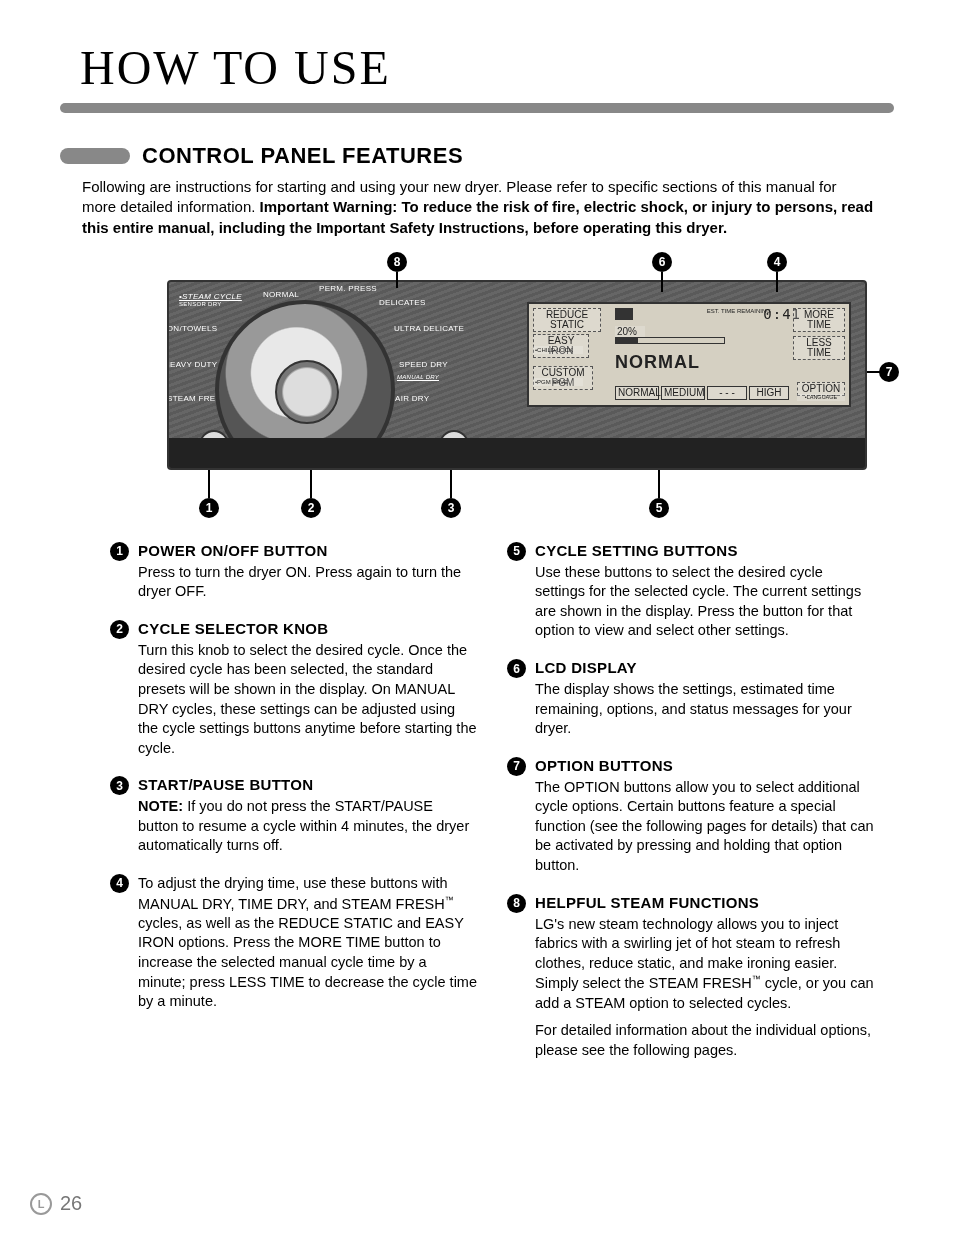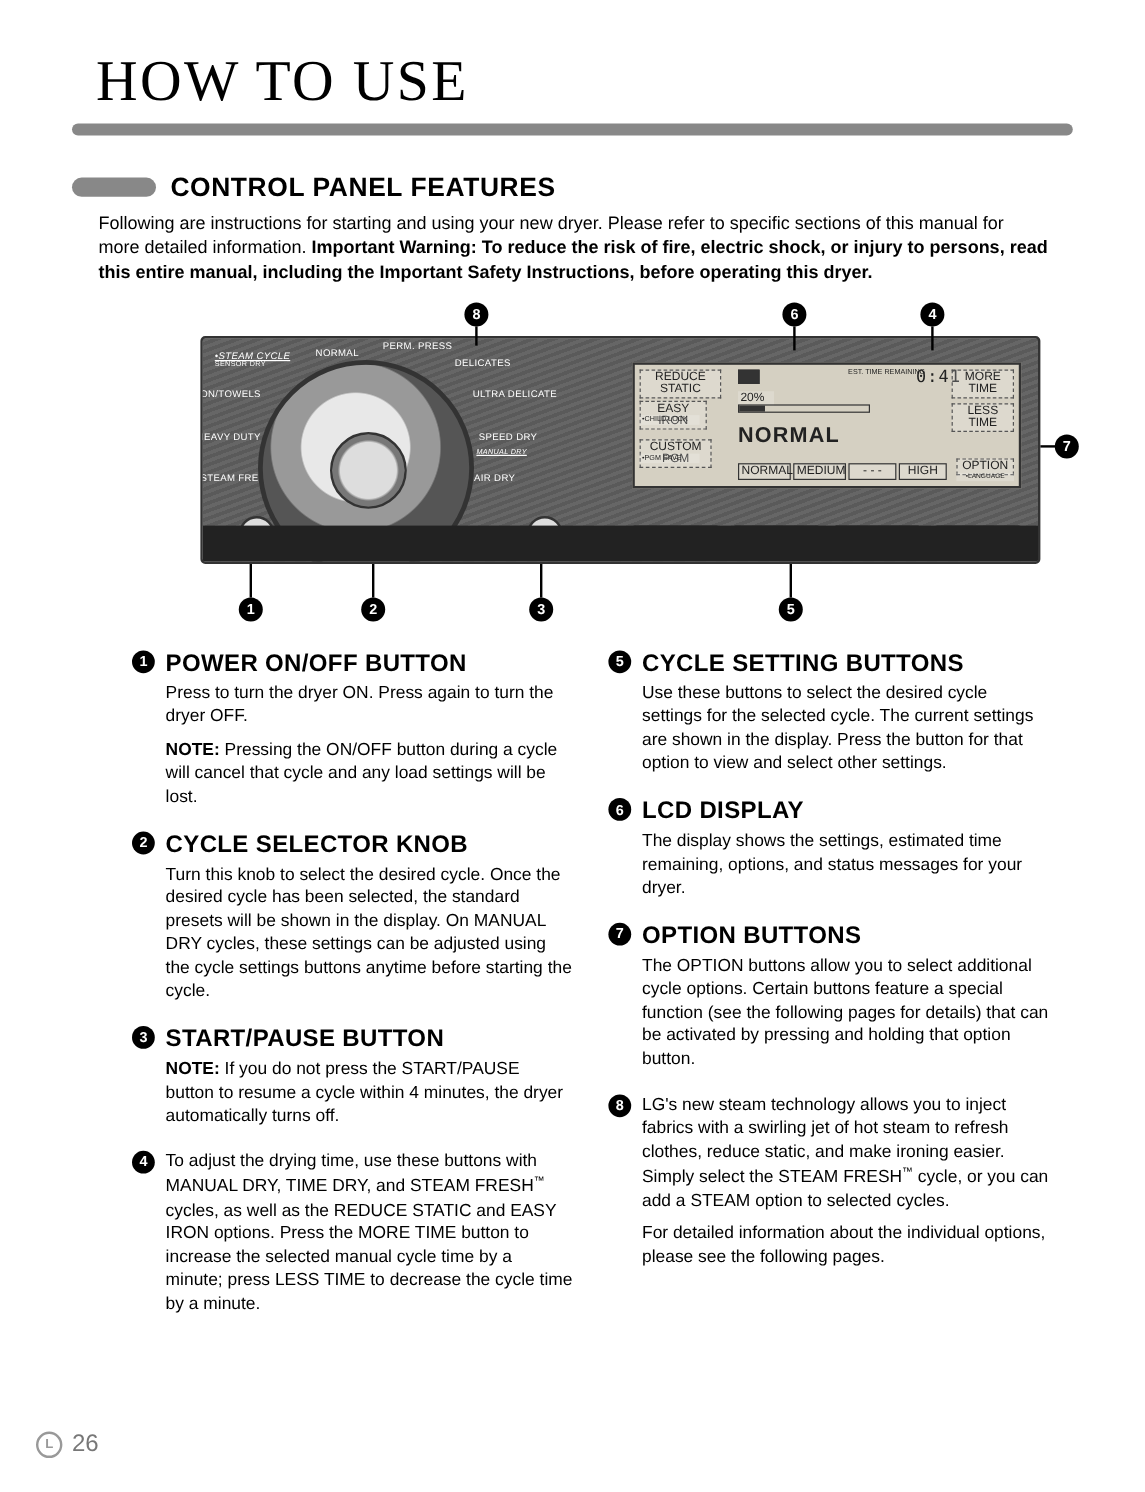--- a/index.html
+++ b/index.html
@@ -187,21 +187,21 @@
     left: 0; top: 0;
     width: 19px; height: 19px;
     border-radius: 50%;
     background: #000;
     color: #fff;
     font-size: 12px;
     font-weight: 700;
     display: flex; align-items: center; justify-content: center;
   }
   .item h3 {
-    font-size: 20px;
+    font-size: 15px;
     font-weight: 700;
     letter-spacing: 0.3px;
     margin-bottom: 4px;
   }
   .item p {
     font-size: 14.5px;
     line-height: 1.35;
     margin-bottom: 8px;
   }
   .item p b { font-weight: 700; }
@@ -325,21 +325,20 @@
   </div>
 </div>
 
 <div class="cols">
   <div class="col">
 
     <div class="item">
       <div class="num">1</div>
       <h3>POWER ON/OFF BUTTON</h3>
       <p>Press to turn the dryer ON. Press again to turn the dryer OFF.</p>
-      <p><b>NOTE:</b><span> Pressing the ON/OFF button during a cycle will cancel that cycle and any load settings will be lost.</span></p>
     </div>
 
     <div class="item">
       <div class="num">2</div>
       <h3>CYCLE SELECTOR KNOB</h3>
       <p>Turn this knob to select the desired cycle. Once the desired cycle has been selected, the standard presets will be shown in the display. On MANUAL DRY cycles, these settings can be adjusted using the cycle settings buttons anytime before starting the cycle.</p>
     </div>
 
     <div class="item">
       <div class="num">3</div>
@@ -368,20 +367,21 @@
     </div>
 
     <div class="item">
       <div class="num">7</div>
       <h3>OPTION BUTTONS</h3>
       <p>The OPTION buttons allow you to select additional cycle options. Certain buttons feature a special function (see the following pages for details) that can be activated by pressing and holding that option button.</p>
     </div>
 
     <div class="item">
       <div class="num">8</div>
+      <h3>HELPFUL STEAM FUNCTIONS</h3>
       <p><span>LG's new steam technology allows you to inject fabrics with a swirling jet of hot steam to refresh clothes, reduce static, and make ironing easier. Simply select the STEAM FRESH</span><span class="tm">™</span><span> cycle, or you can add a STEAM option to selected cycles.</span></p>
       <p>For detailed information about the individual options, please see the following pages.</p>
     </div>
 
   </div>
 </div>
 
 <div class="footer">
   <div class="logo-circ">L</div>
   <span>26</span>

